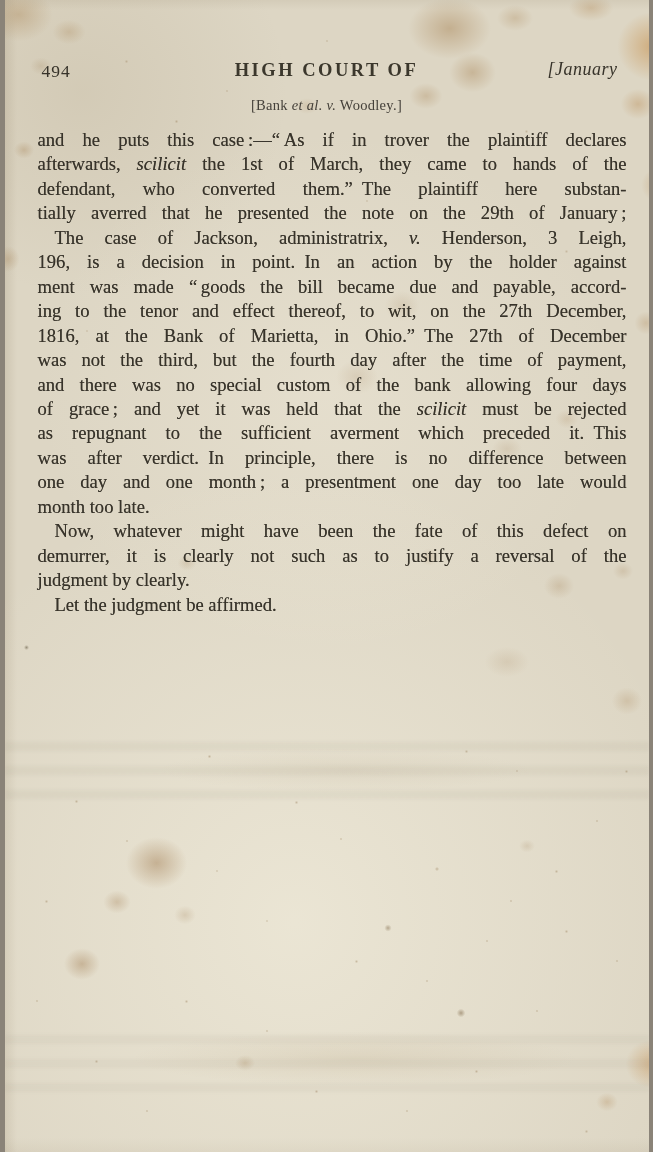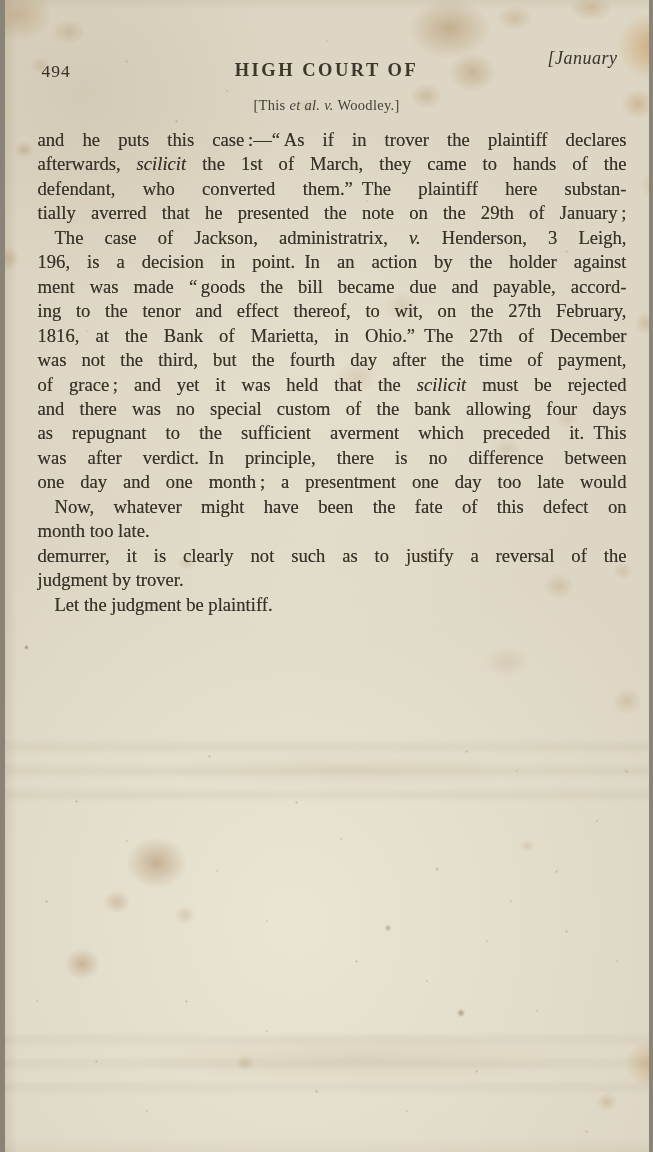--- a/index.html
+++ b/index.html
@@ -19,21 +19,21 @@
     font-family:Liberation Serif, serif;
     color:#37332a;
   }
   .stain{position:absolute;pointer-events:none;}
   .ghost{position:absolute;left:0;width:100%;pointer-events:none;filter:blur(1.6px);}
   .g1{top:742px;height:72px;background:repeating-linear-gradient(to bottom, rgba(125,120,100,0.07) 0 9px, rgba(0,0,0,0) 9px 24px);}
   .g2{top:1035px;height:58px;background:repeating-linear-gradient(to bottom, rgba(125,120,100,0.06) 0 9px, rgba(0,0,0,0) 9px 24px);}
   .header span{position:absolute;white-space:nowrap;}
   .pagenum{left:37px;top:61px;font-size:17.5px;letter-spacing:1px;}
   .running{left:0;top:60px;width:100%;text-align:center;font-size:18.5px;font-weight:700;letter-spacing:2.5px;color:#3b372c;}
-  .month{right:31px;top:48px;font-style:italic;font-size:18px;letter-spacing:0.5px;}
+  .month{right:31px;top:59px;font-style:italic;font-size:18px;letter-spacing:0.5px;}
   .caption{position:absolute;left:0;top:97px;width:100%;text-align:center;font-size:14.5px;letter-spacing:0.3px;color:#45413a;}
   .bodytext{
     position:absolute;left:33px;top:128px;width:589px;
     font-size:18.6px;line-height:24.45px;
     text-shadow:0 0 0.5px rgba(55,51,42,0.65);
   }
   .line{text-align:justify;text-align-last:justify;}
   .line.last{text-align-last:left;}
   .line.indent{text-indent:17px;}
   .it{font-style:italic;text-align:center;}
@@ -124,37 +124,37 @@
     </div>
   <div class="ghost g1"></div>
   <div class="ghost g2"></div>
 
   <header class="header">
     <span class="pagenum">494</span>
     <span class="running">HIGH COURT OF</span>
     <span class="month">[January</span>
   </header>
 
-  <div class="caption" id="caption"><span>[This </span><span class="it">et al.</span><span> </span><span class="it">v.</span><span> Woodley.]</span></div>
+  <div class="caption" id="caption"><span>[Bank </span><span class="it">et al.</span><span> </span><span class="it">v.</span><span> Woodley.]</span></div>
 
   <main class="bodytext" id="bodytext">
       <div class="line"><span>and he puts this case :—“ As if in trover the plaintiff declares</span></div>
       <div class="line"><span>afterwards, </span><span class="it">scilicit</span><span> the 1st of March, they came to hands of the</span></div>
       <div class="line"><span>defendant, who converted them.” The plaintiff here substan-</span></div>
       <div class="line"><span>tially averred that he presented the note on the 29th of January ;</span></div>
       <div class="line indent"><span>The case of Jackson, administratrix, </span><span class="it">v.</span><span> Henderson, 3 Leigh,</span></div>
       <div class="line"><span>196, is a decision in point. In an action by the holder against</span></div>
       <div class="line"><span>ment was made “ goods the bill became due and payable, accord-</span></div>
-      <div class="line"><span>ing to the tenor and effect thereof, to wit, on the 27th February,</span></div>
+      <div class="line"><span>ing to the tenor and effect thereof, to wit, on the 27th December,</span></div>
       <div class="line"><span>1816, at the Bank of Marietta, in Ohio.” The 27th of December</span></div>
       <div class="line"><span>was not the third, but the fourth day after the time of payment,</span></div>
+      <div class="line"><span>and there was no special custom of the bank allowing four days</span></div>
       <div class="line"><span>of grace ; and yet it was held that the </span><span class="it">scilicit</span><span> must be rejected</span></div>
-      <div class="line"><span>and there was no special custom of the bank allowing four days</span></div>
       <div class="line"><span>as repugnant to the sufficient averment which preceded it. This</span></div>
       <div class="line"><span>was after verdict. In principle, there is no difference between</span></div>
       <div class="line"><span>one day and one month ; a presentment one day too late would</span></div>
+      <div class="line last"><span>month too late.</span></div>
       <div class="line indent"><span>Now, whatever might have been the fate of this defect on</span></div>
-      <div class="line last"><span>month too late.</span></div>
       <div class="line"><span>demurrer, it is clearly not such as to justify a reversal of the</span></div>
-      <div class="line last"><span>judgment by trover.</span></div>
-      <div class="line indent last"><span>Let the judgment be plaintiff.</span></div>
+      <div class="line last"><span>judgment by clearly.</span></div>
+      <div class="line indent last"><span>Let the judgment be affirmed.</span></div>
     </main>
 </div>
 
 </body></html>

